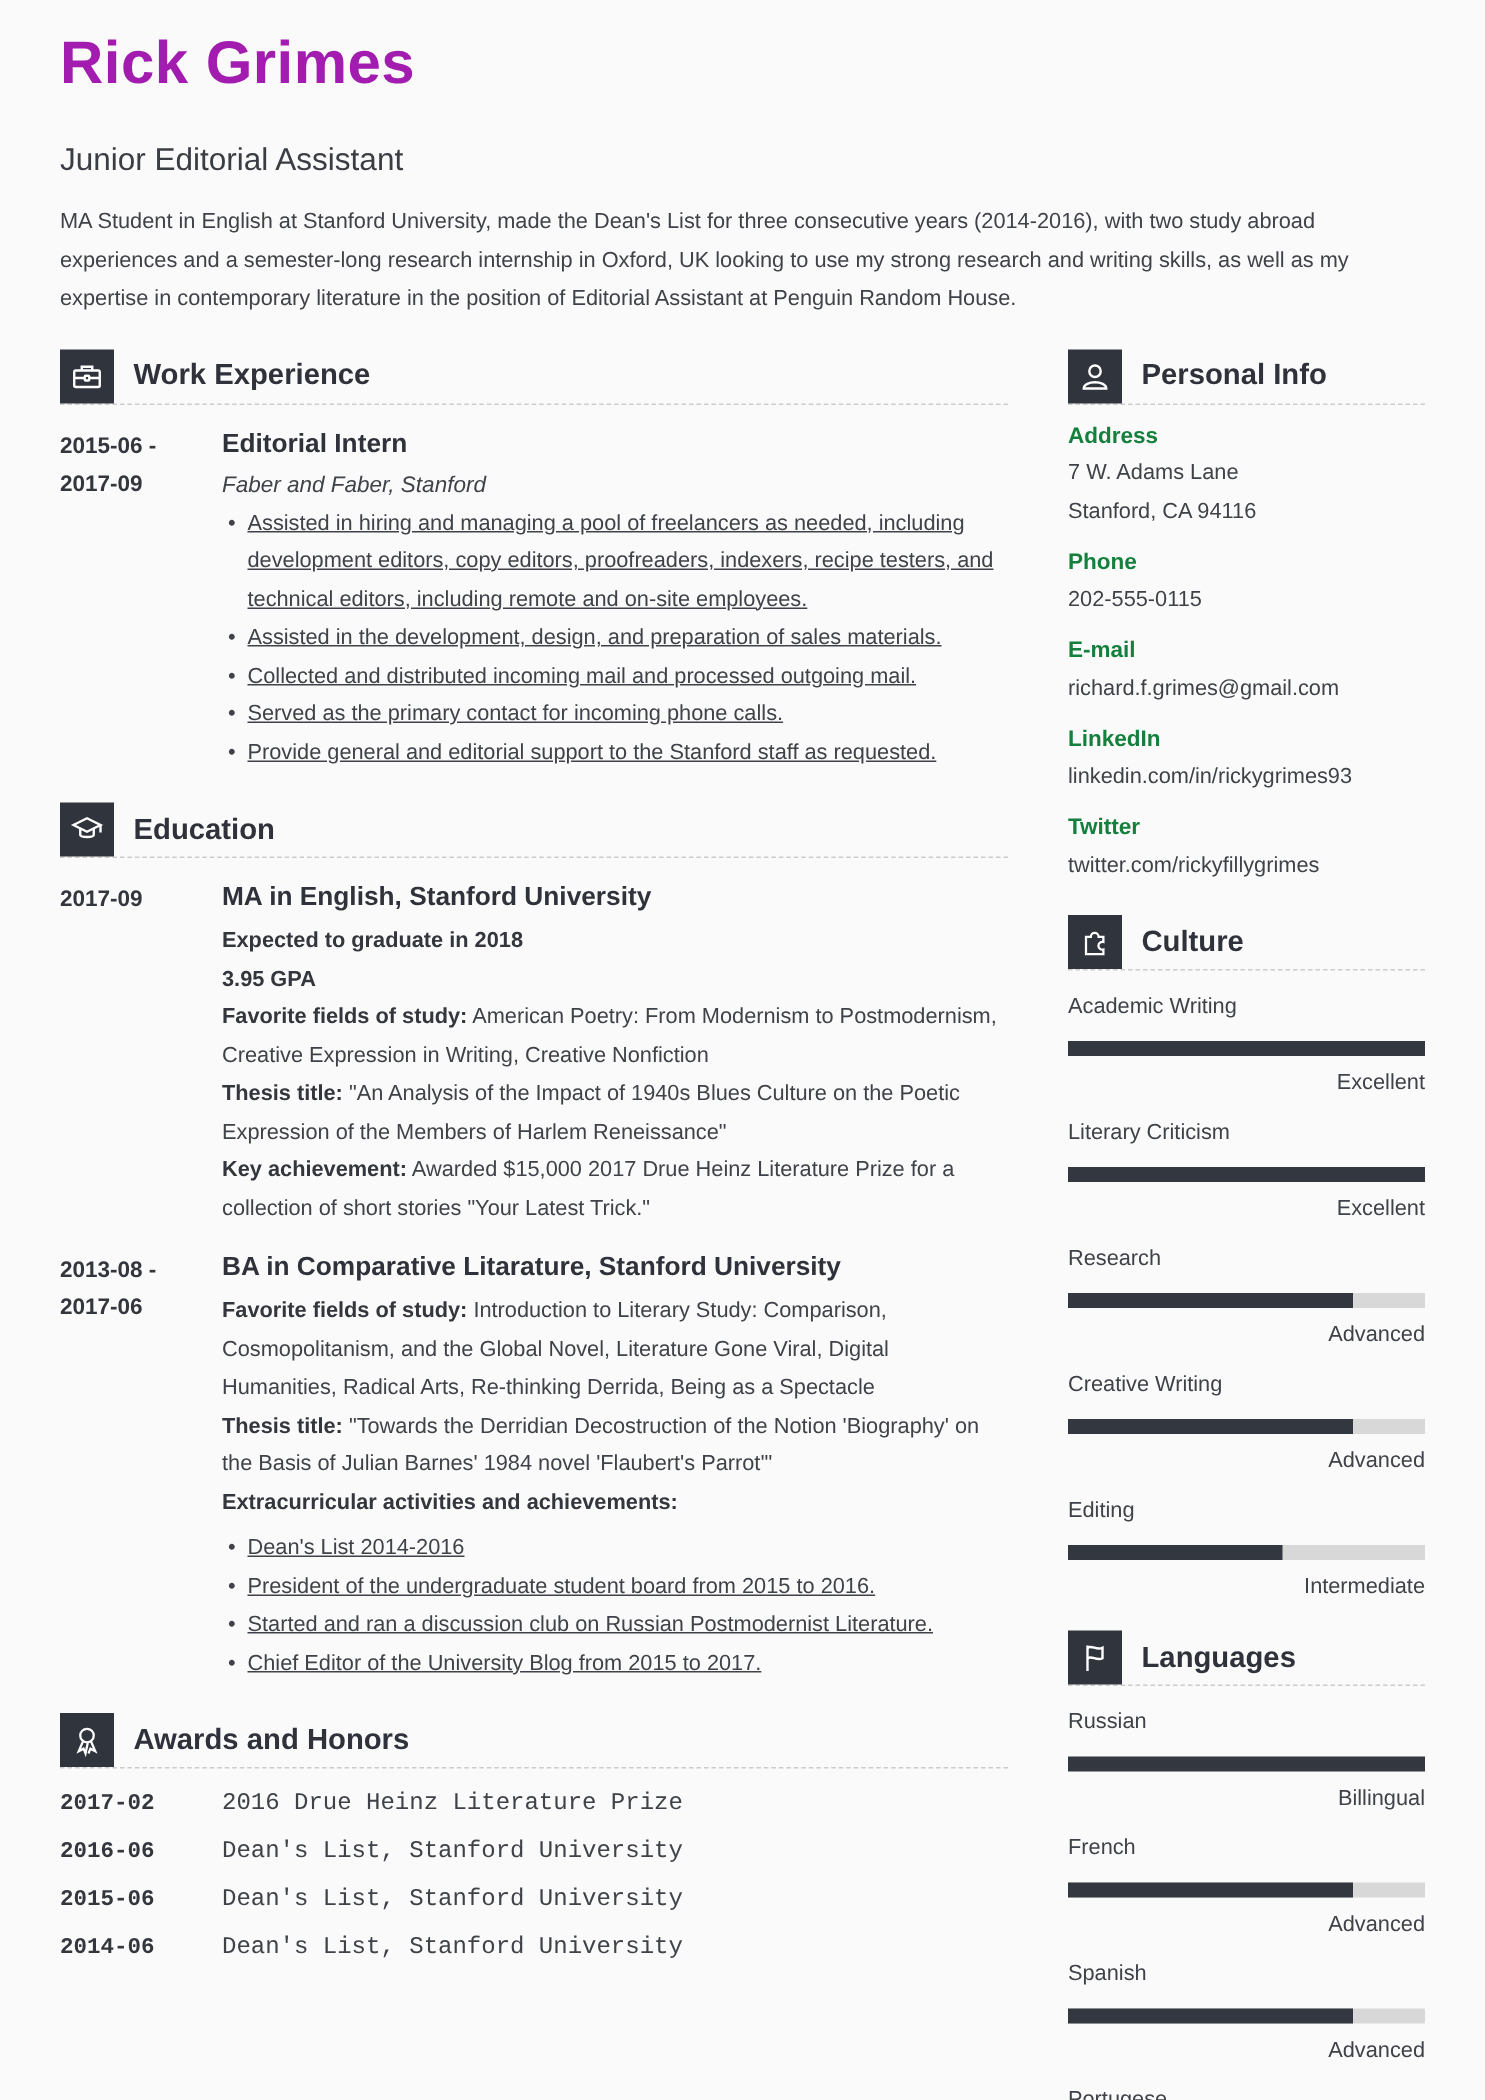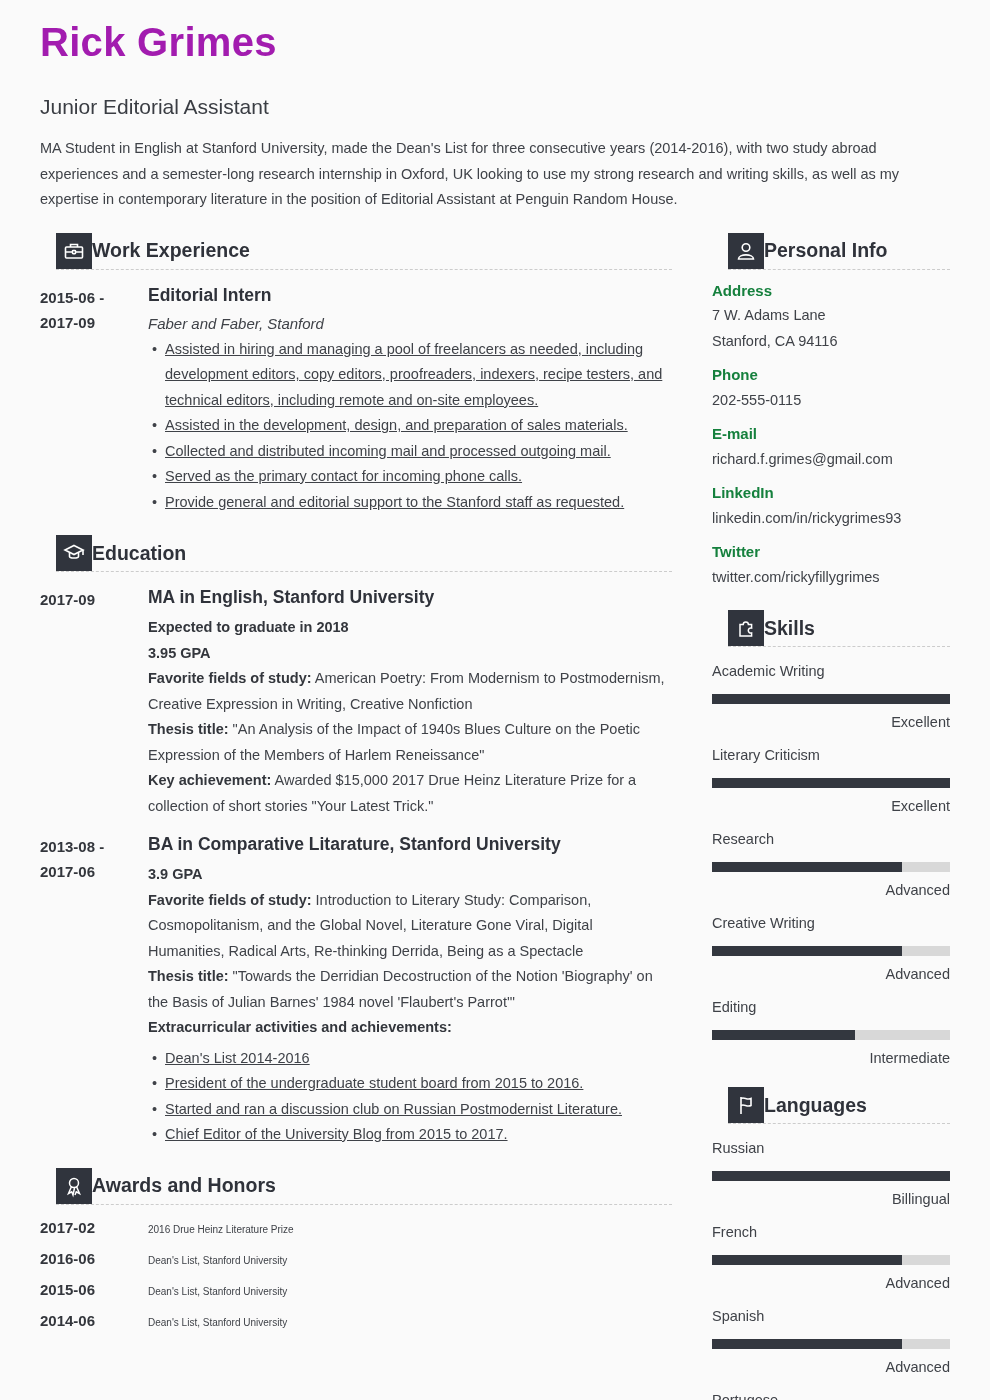--- a/index.html
+++ b/index.html
@@ -18,21 +18,21 @@
   .summary { font-size: 14.5px; line-height: 25.5px; margin: 17px 0 0 0; max-width: 908px; }
 
   
   .columns { display: flex; gap: 40px; margin-top: 20px; }
   .col-left { width: 632px; flex: none; }
   .col-right { flex: 1; min-width: 0; }
 
   
   section { margin-top: 20px; }
   section:first-child { margin-top: 0; }
-  .sec-head { display: flex; align-items: center; border-bottom: 1px dashed #cccccc; margin-left: 16px; }
+  .sec-head { display: flex; align-items: center; gap: 13px; border-bottom: 1px dashed #cccccc; }
   .icon-box {
     width: 36px; height: 36px; background: #30343d; flex: none;
     display: flex; align-items: center; justify-content: center;
   }
   .icon-box svg { display: block; }
   .sec-title { font-size: 19.5px; font-weight: 700; color: #2f323a; margin: 0; }
 
   
   .entry { display: flex; margin-top: 15px; }
   .dates { width: 108px; flex: none; font-weight: 700; font-size: 15px; line-height: 25px; color: #33363c; }
@@ -40,23 +40,23 @@
   .entry-title { font-size: 17.5px; font-weight: 700; color: #2f323a; margin: 0; line-height: 21px; }
   .company { font-style: italic; font-size: 15px; margin-top: 9px; }
   ul.bullets { list-style: none; margin: 5px 0 0 0; padding: 0 0 0 2px; text-decoration: underline; }
   ul.bullets li { position: relative; padding-left: 15px; font-size: 14.5px; line-height: 25.5px; }
   ul.bullets li::before { content: "\2022"; position: absolute; left: 2px; color: #3f4248; }
   .edu-line { font-size: 14.5px; line-height: 25.5px; }
   .edu-line:first-of-type { margin-top: 7px; }
   .b { font-weight: 700; color: #33363c; }
 
   
-  .award-row { display: flex; margin-top: 14px; align-items: baseline; }
+  .award-row { display: flex; margin-top: 14px; align-items: baseline; font-family: Liberation Mono, monospace; }
   .award-row .award-date { width: 108px; flex: none; font-weight: 700; font-size: 15px; color: #33363c; }
-  .award-row .award-text { font-size: 10px; }
+  .award-row .award-text { font-size: 16px; }
 
   
   .pi-group { margin-top: 8px; }
   .pi-label { font-weight: 700; font-size: 15px; line-height: 25.5px; color: #15803d; }
   .pi-value { font-size: 14.5px; line-height: 25.5px; }
 
   
   .meter { margin-top: 14px; }
   .meter-name { font-size: 14.5px; line-height: 21px; }
   .meter-track { height: 10px; background: #d8d8d8; margin-top: 12px; }
@@ -136,21 +136,20 @@
           </div>
         </div>
 
         <div class="entry">
           <div class="dates">
             <div>2013-08 -</div>
             <div>2017-06</div>
           </div>
           <div class="entry-body">
             <h3 class="entry-title">BA in Comparative Litarature, Stanford University</h3>
-            <div class="edu-line b">3.9 GPA</div>
             <div class="edu-line"><span class="b">Favorite fields of study:</span><span> Introduction to Literary Study: Comparison, Cosmopolitanism, and the Global Novel, Literature Gone Viral, Digital Humanities, Radical Arts, Re-thinking Derrida, Being as a Spectacle</span></div>
             <div class="edu-line"><span class="b">Thesis title:</span><span> "Towards the Derridian Decostruction of the Notion 'Biography' on the Basis of Julian Barnes' 1984 novel 'Flaubert's Parrot'"</span></div>
             <div class="edu-line b">Extracurricular activities and achievements:</div>
             <ul class="bullets">
               <li>Dean's List 2014-2016</li>
               <li>President of the undergraduate student board from 2015 to 2016.</li>
               <li>Started and ran a discussion club on Russian Postmodernist Literature.</li>
               <li>Chief Editor of the University Blog from 2015 to 2017.</li>
             </ul>
           </div>
@@ -223,21 +222,21 @@
         </div>
       </section>
 
       <section>
         <div class="sec-head">
           <span class="icon-box">
             <svg width="24" height="24" viewBox="0 0 24 24" fill="none" stroke="#ffffff" stroke-width="1.5">
               <path d="M6 8.5 H9.2 A2.6 2.6 0 1 1 14.4 8.5 H17.6 V12 A2.6 2.6 0 1 0 17.6 17 V20 H6 Z"></path>
             </svg>
           </span>
-          <h2 class="sec-title">Skills</h2>
+          <h2 class="sec-title">Culture</h2>
         </div>
         <div class="meter">
           <div class="meter-name">Academic Writing</div>
           <div class="meter-track">
               <div class="meter-fill" style="width: 100%;"></div>
             </div>
           <div class="meter-level">Excellent</div>
         </div>
         <div class="meter">
           <div class="meter-name">Literary Criticism</div>

